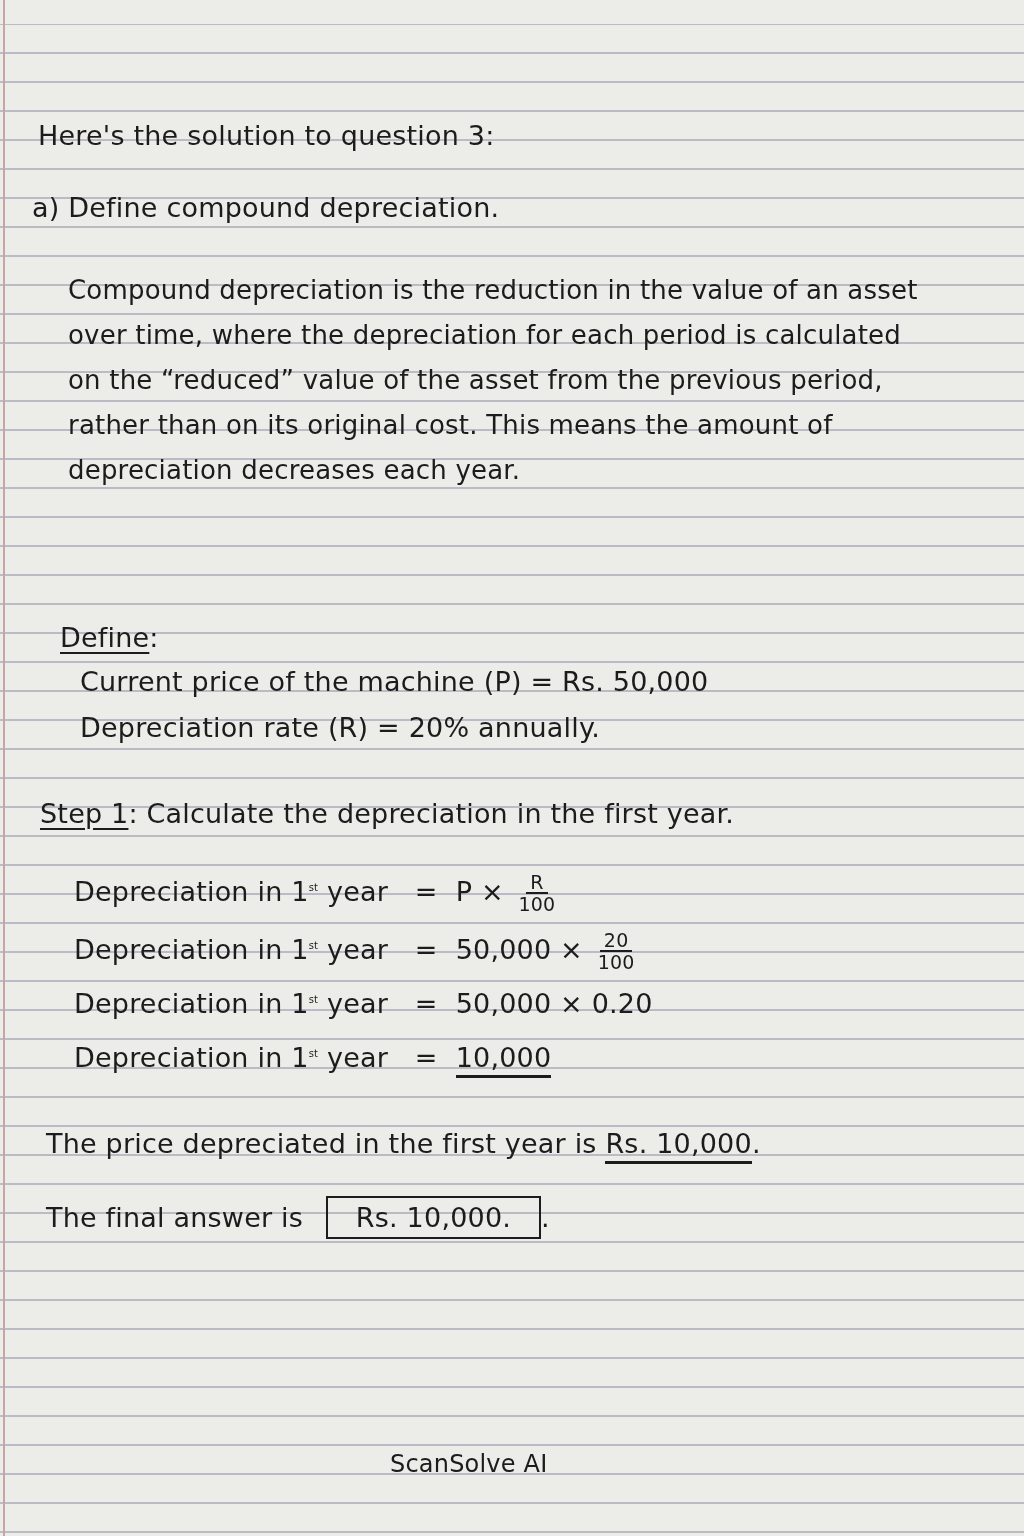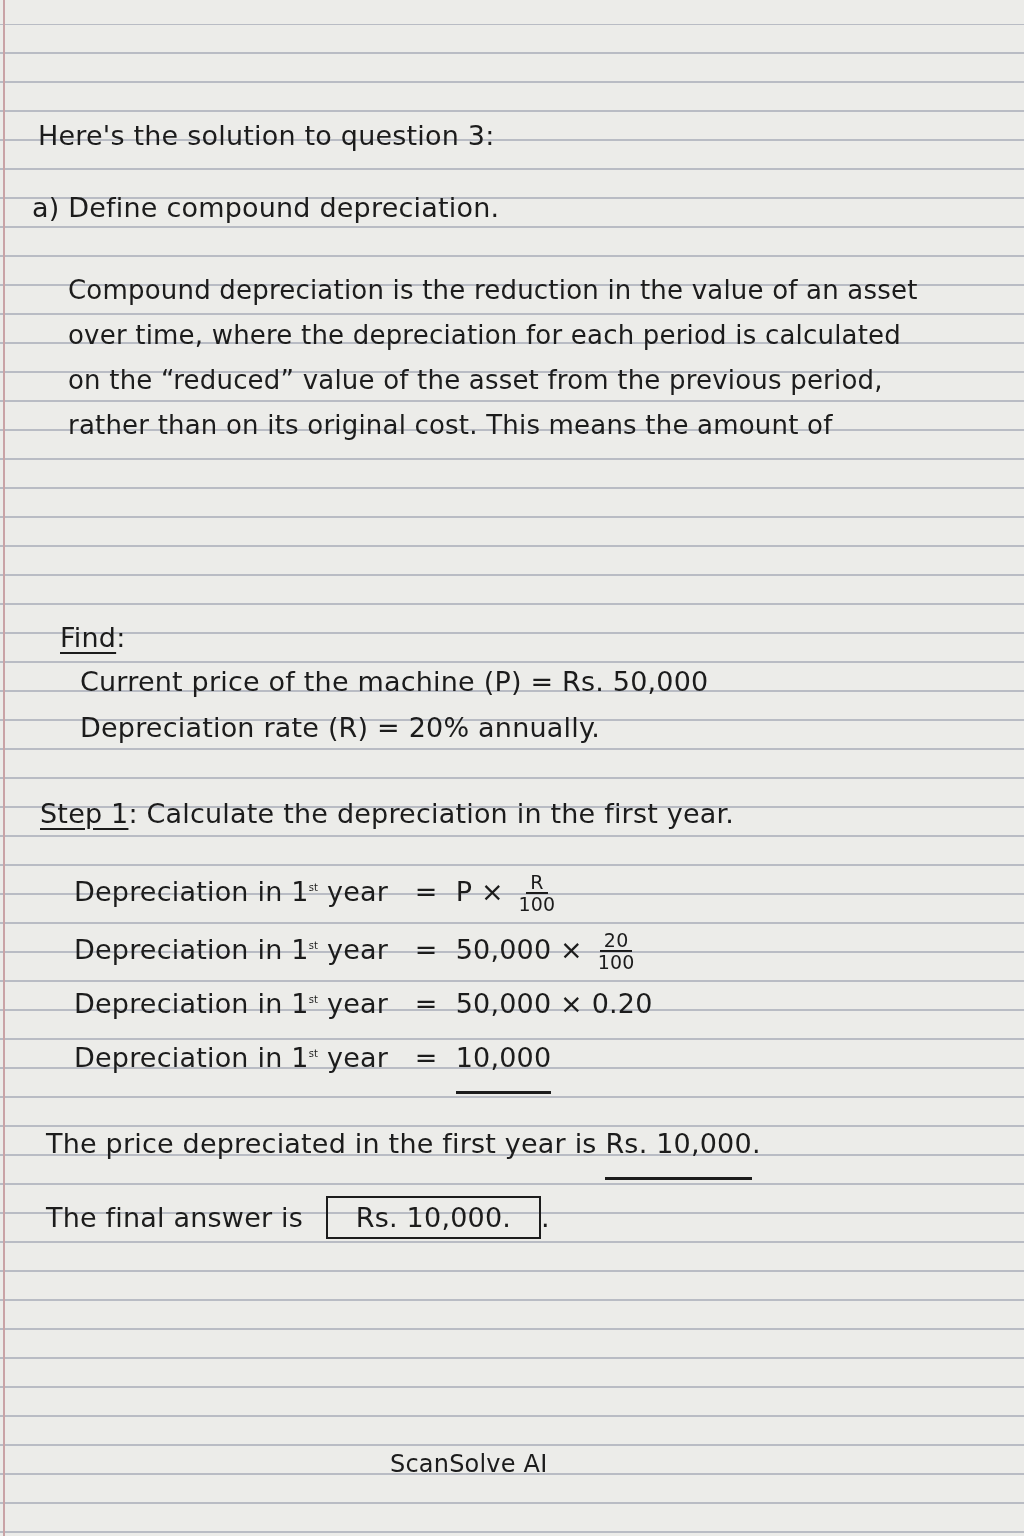--- a/index.html
+++ b/index.html
@@ -25,42 +25,43 @@
     .heading { font-size: 27px; }
     .body-text { font-size: 26px; line-height: 45px; }
     .u { text-decoration: underline; text-underline-offset: 5px; }
     .frac {
       display: inline-flex; flex-direction: column; align-items: center;
       vertical-align: middle; font-size: 19px; line-height: 20px; margin-left: 6px;
     }
     .frac .num { border-bottom: 2px solid #1c1c1c; padding: 0 4px; }
     sup { font-size: 10px; }
     .boxed { border: 2px solid #1c1c1c; padding: 4px 28px; }
-    .thick-u { border-bottom: 3px solid #1c1c1c; padding-bottom: 18px; }
+    .thick-u { border-bottom: 3px solid #1c1c1c; padding-bottom: 2px; }
   </style>
 </head>
 <body>
 
 <div class="page">
   <div class="margin-line"></div>
 
   <div class="t heading" style="left:38px; top:100px;margin-top:20px;">Here's the solution to question 3:</div>
 
   <div class="t heading" style="left:32px; top:192px;">a) Define compound depreciation.</div>
 
   <div class="t body-text" style="left:68px; top:268px;">
     <div>Compound depreciation is the reduction in the value of an asset</div>
     <div>over time, where the depreciation for each period is calculated</div>
     <div>on the “reduced” value of the asset from the previous period,</div>
     <div>rather than on its original cost. This means the amount of</div>
+    <div>depreciation decreases each year.</div>
   </div>
 
 
   <div class="t heading" style="left:60px; top:622px;">
-    <span class="u">Find</span><span>:</span>
+    <span class="u">Define</span><span>:</span>
   </div>
   <div class="t heading" style="left:80px; top:666px;">Current price of the machine (P) = Rs. 50,000</div>
   <div class="t heading" style="left:80px; top:712px;">Depreciation rate (R) = 20% annually.</div>
 
   <div class="t heading" style="left:40px; top:798px;">
     <span class="u">Step 1</span><span>: Calculate the depreciation in the first year.</span>
   </div>
 
   <div class="t heading" style="left:74px; top:872px;">
     <span>Depreciation in 1</span><sup>st</sup><span> year</span>

